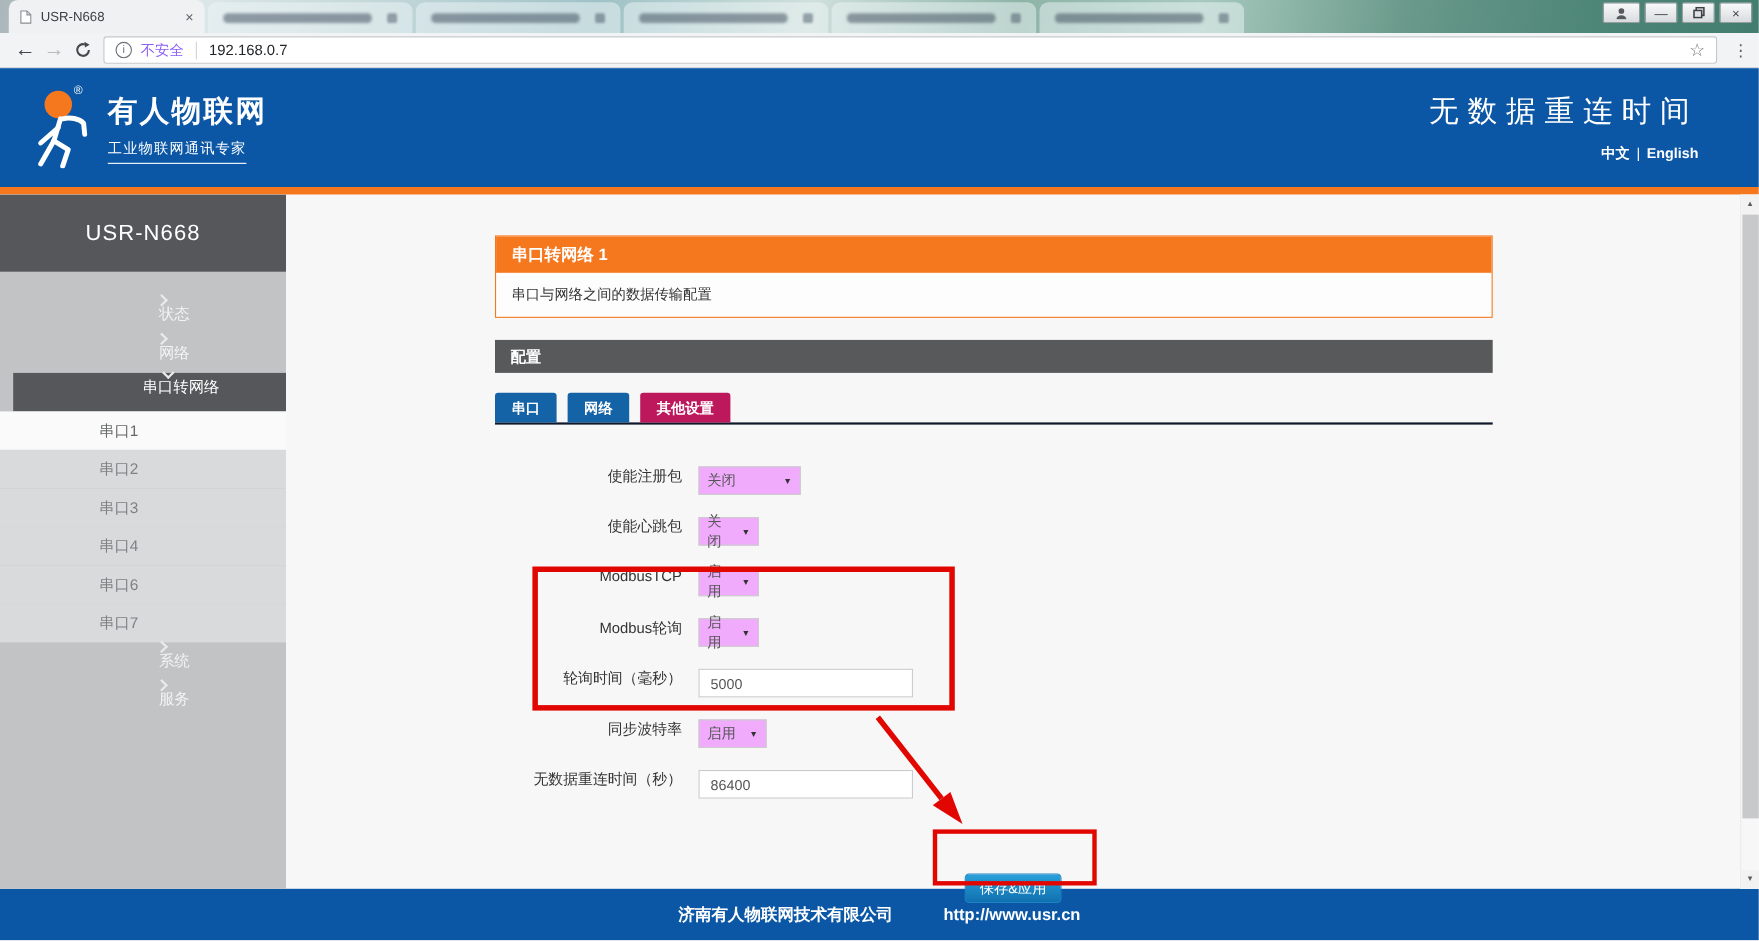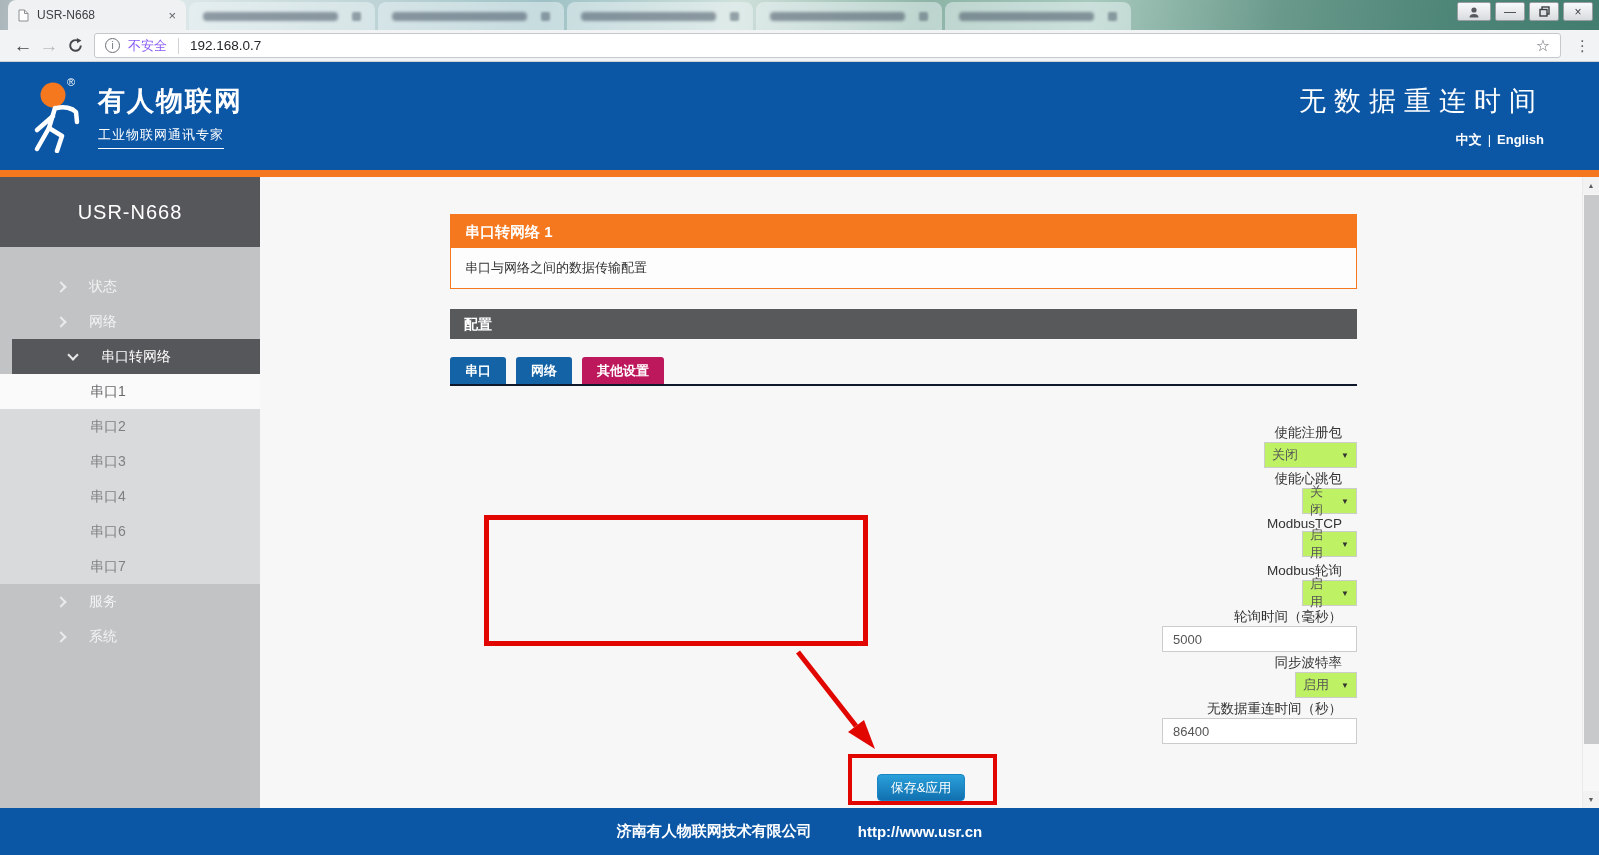--- a/index.html
+++ b/index.html
@@ -57,21 +57,21 @@
 
   
   .content-row { display:flex; height:631px; background:#f7f7f8; }
 
   
   .sidebar { width:260px; background:#c2c3c4; flex:none; }
   .device-title { height:70px; background:#56575a; color:#fff; font-size:20px; letter-spacing:1px;
     display:flex; align-items:center; justify-content:center; }
   .nav { padding-top:22px; }
   .nav-item { height:35px; display:flex; align-items:center; font-size:14px; cursor:default; }
-  .nav-item.group { padding-left:57px; color:#f2f3f3; }
+  .nav-item.group { padding-left:57px; color:#f2f3f3;flex-direction:column; }
   .chev { width:8px; height:8px; border-right:2px solid #e9eaea; border-bottom:2px solid #e9eaea;
     transform:rotate(-45deg); margin-right:24px; flex:none; }
   .nav-item.open { background:#56575a; color:#fff;margin-left:12px; }
   .nav-item.open .chev { transform:rotate(45deg); margin-top:-4px; }
   .nav-item.sub { padding-left:90px; background:#d9dadb; color:#7e8083; }
   .nav-item.sub.active { background:#fafafa; color:#67686a; }
 
   
   .main { position:relative; flex:1; }
   .panel-wrap { margin:37px 0 0 190px; width:907px; }
@@ -79,31 +79,31 @@
   .intro-title { height:33px; line-height:33px; background:#f5781e; color:#fff; font-weight:bold; font-size:15px; padding-left:14px; }
   .intro-desc { height:40px; line-height:40px; font-size:13px; color:#333; padding-left:14px; }
   .section-bar { margin-top:20px; height:30px; line-height:30px; background:#58595b; color:#fff;
     font-weight:bold; font-size:14px; padding-left:14px; }
   .tabs { margin-top:18px; display:flex; border-bottom:2px solid #0f172a; }
   .tab-btn { height:27px; line-height:27px; padding:0 15px; background:#1463a6; color:#fff;
     font-size:13px; font-weight:bold; border-radius:3px 3px 0 0; margin-right:10px; }
   .tab-btn.active { background:#be185d; }
 
   .form { margin-top:38px; }
-  .form-row { height:46px; display:flex; align-items:flex-end;flex-direction:column; }
+  .form-row { height:46px; display:flex; align-items:flex-start; }
   .form-label { width:185px; padding-right:15px; text-align:right; font-size:13.5px; color:#333; flex:none; }
-  .select { height:26px; border:1px solid #ccc; background:#bef264; display:flex; align-items:center;
+  .select { height:26px; border:1px solid #ccc; background:#f0abfc; display:flex; align-items:center;
     justify-content:space-between; padding:0 7px; font-size:13px; color:#555; }
   .select .sel-arrow { font-size:8px; color:#333; margin-left:6px; }
   .w93 { width:93px; } .w52 { width:55px; } .w57 { width:62px; }
   .text-input { width:195px; height:26px; border:1px solid #ccc; background:#fff; padding:0 10px;
     font-size:13px; color:#555; font-family:inherit; }
   .save-row { margin-top:28px; }
   .save-btn { margin-left:427px; width:88px; height:27px; border:1px solid #1a85c5; border-radius:4px;
-    background:linear-gradient(#2aa0da,#1170b0); color:#fff; font-size:13px; font-family:inherit; cursor:pointer; }
+    background:linear-gradient(#2aa0da,#1170b0); color:#fff; font-size:13px; font-family:inherit; cursor:pointer;margin-top:20px; }
 
   
   .hl-box { position:absolute; border:5px solid #e10600; pointer-events:none; }
   .hl-modbus { left:224px; top:338px; width:384px; height:131px; }
   .hl-save { left:588px; top:577px; width:149px; height:51px; border-width:4px; }
   .annot-arrow { position:absolute; left:0; top:0; width:1322px; height:631px; pointer-events:none; }
 
   
   .vscroll { width:17px; flex:none; position:relative; background:#f7f7f8; border-left:1px solid #eaeaec; }
   .scroll-btn { height:17px; display:flex; align-items:center; justify-content:center;
@@ -252,25 +252,25 @@
               <span>串口4</span>
             </div>
           <div class="nav-item sub">
               <span>串口6</span>
             </div>
           <div class="nav-item sub">
               <span>串口7</span>
             </div>
           <div class="nav-item group">
               <span class="chev"></span>
+              <span>系统</span>
+            </div>
+          <div class="nav-item group">
+              <span class="chev"></span>
               <span>服务</span>
-            </div>
-          <div class="nav-item group">
-              <span class="chev"></span>
-              <span>系统</span>
             </div>
         </nav>
       </aside>
 
       <main class="main">
         <div class="panel-wrap">
           <section class="intro">
             <div class="intro-title">串口转网络 1</div>
             <div class="intro-desc">串口与网络之间的数据传输配置</div>
           </section>

